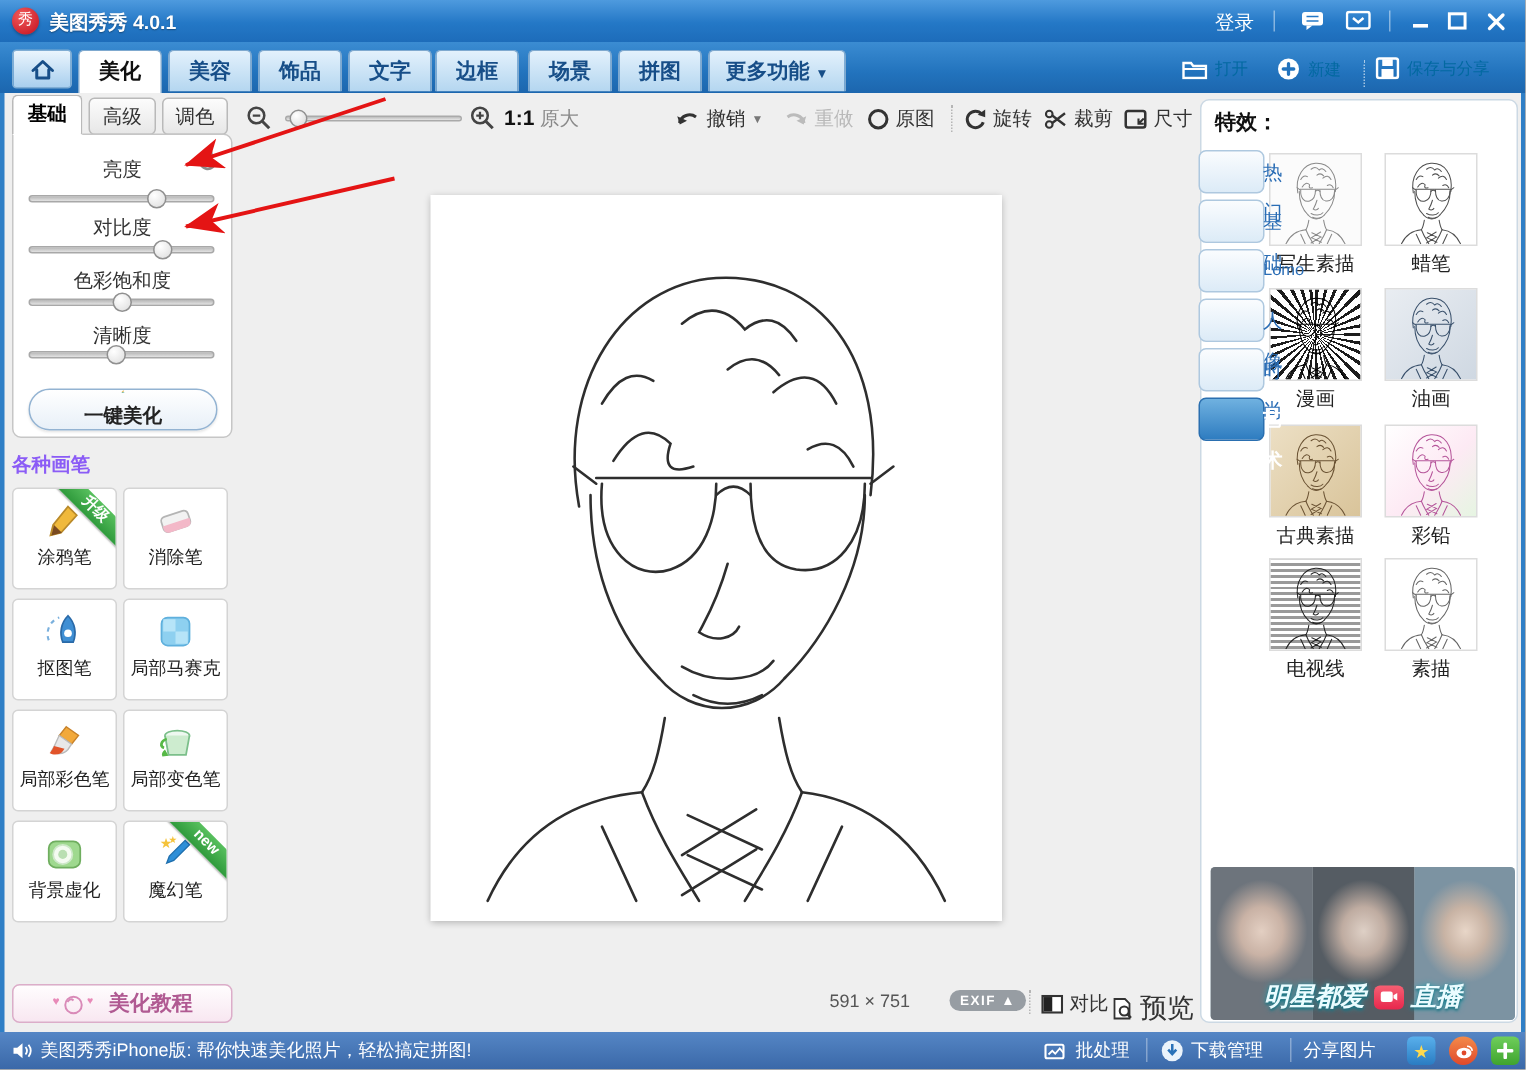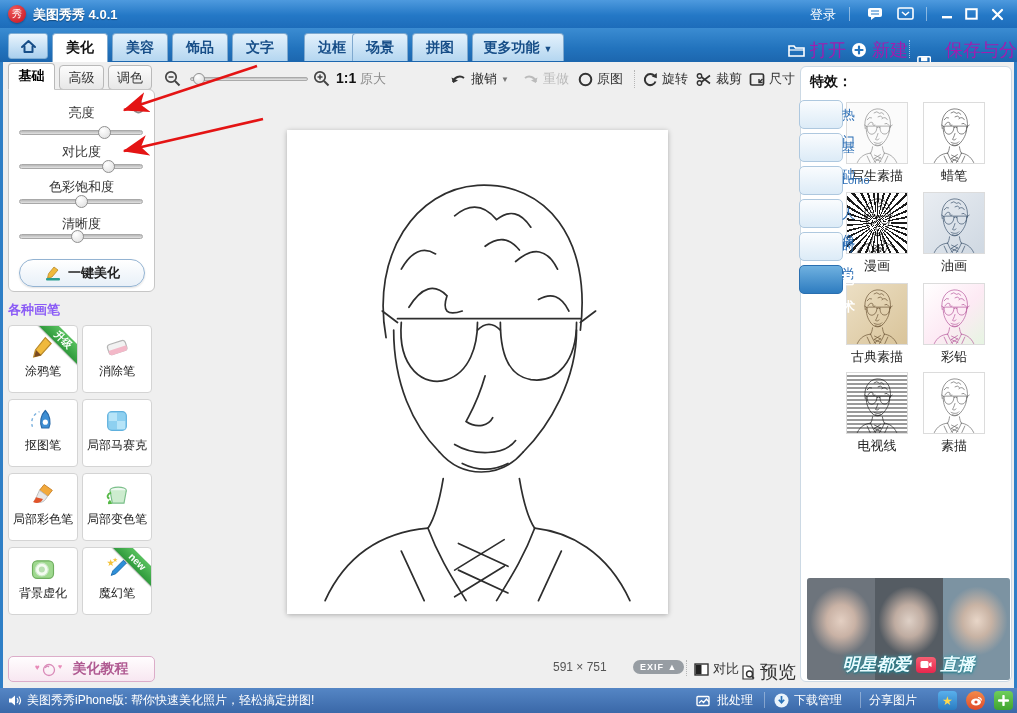--- a/index.html
+++ b/index.html
@@ -23,21 +23,21 @@
   
   .navbar { position:absolute; left:0; top:28px; width:1017px; height:34px;
     background:linear-gradient(#3b8cd2,#2273bd 60%,#1c66ae); }
   .home-btn { position:absolute; left:8px; top:33px; width:40px; height:26px; border-radius:3px;
     background:linear-gradient(#eaf5fd,#a9cfee); border:1px solid #7fadd4; display:flex;
     align-items:center; justify-content:center; cursor:pointer; }
   .nav-tab { position:absolute; top:33px; height:28px; width:56px; border-radius:4px 4px 0 0;
     background:linear-gradient(#e3f1fc,#b4d6f0); border:1px solid #7fa9cf; border-bottom:none;
     color:#174e88; font-size:14px; font-weight:bold; text-align:center; line-height:27px; cursor:pointer; }
   .nav-tab.active { background:#fff; color:#111; height:29px; z-index:2; }
-  .nav-action { position:absolute; top:38px; color:#a21caf; font-size:18px; display:flex; gap:5px;
+  .nav-action { position:absolute; top:38px; color:#0369a1; font-size:11px; display:flex; gap:5px;
     align-items:center; cursor:pointer;text-align:right; }
   .dot-sep-v { position:absolute; border-left:1px dotted rgba(255,255,255,.6); height:18px; }
 
   
   .content-bg { position:absolute; left:0; top:62px; width:1017px; height:626px; background:#efefef; }
   .frame-strip { position:absolute; top:62px; width:3px; height:626px; background:#2f7fc6; }
 
   
   .mode-tab { position:absolute; height:25px; border:1px solid #b9b9b9; border-radius:4px;
     background:linear-gradient(#fcfcfc,#e7e7e7); text-align:center; line-height:24px;
@@ -47,21 +47,21 @@
   .slider-box { position:absolute; left:8px; top:89px; width:147px; height:203px; background:#fff;
     border:1px solid #c6c6c6; border-radius:0 6px 6px 6px; z-index:2; }
   .sl-label { position:absolute; width:100%; text-align:center; font-size:13px; color:#333; }
   .sl-track { position:absolute; left:10px; width:124px; height:5px; border-radius:3px;
     background:linear-gradient(#b7b7b7,#e2e2e2); border:1px solid #a8a8a8; cursor:pointer; }
   .sl-thumb { position:absolute; top:-5px; width:13px; height:13px; border-radius:50%;
     background:radial-gradient(circle at 35% 30%,#fff,#dcdcdc); border:1px solid #909090; cursor:pointer; }
   .auto-btn { position:absolute; left:10px; top:169px; width:126px; height:28px; border-radius:14px;
     background:linear-gradient(#ffffff,#e8f0f8); border:1px solid #93b3d2; display:flex; gap:6px;
     align-items:center; justify-content:center; font-weight:bold; font-size:13px; cursor:pointer;
-    box-shadow:0 1px 2px rgba(0,0,0,.12); }
+    box-shadow:0 1px 2px rgba(0,0,0,.12);flex-direction:column; }
   .section-title { position:absolute; font-weight:bold; font-size:13px; color:#8b5cf6; }
   .brush-btn { position:absolute; width:70px; height:68px; background:#fff; border:1px solid #d4d4d4;
     border-radius:4px; overflow:hidden; cursor:pointer; text-align:center; }
   .brush-btn .bicon { display:block; margin:7px auto 2px; width:28px; height:28px; }
   .brush-btn .blabel { font-size:12px; color:#222; }
   .ribbon { position:absolute; top:7px; right:-16px; width:60px; transform:rotate(45deg);
     background:linear-gradient(#58c05e,#2f9a3c); color:#fff; font-size:10px; font-weight:bold;
     text-align:center; line-height:14px; box-shadow:0 1px 1px rgba(0,0,0,.25); }
   .tutorial-btn { position:absolute; left:8px; top:656px; width:147px; height:26px; border-radius:5px;
     background:linear-gradient(#fffdfe,#f8e7f1); border:1px solid #dcadc9; display:flex; gap:8px;
@@ -209,21 +209,21 @@
   <div class="navbar"></div>
   <div class="home-btn">
     <svg width="17" height="15" viewBox="0 0 17 15">
         <path d="M2,8 L8.5,2 L15,8 M4.5,7.5 V13 H12.5 V7.5" fill="none" stroke="#174e88" stroke-width="2" stroke-linecap="round" stroke-linejoin="round"></path>
       </svg>
   </div>
   <div class="nav-tab active" style="left:52px">美化</div>
   <div class="nav-tab" style="left:112px">美容</div>
   <div class="nav-tab" style="left:172px">饰品</div>
   <div class="nav-tab" style="left:232px">文字</div>
-  <div class="nav-tab" style="left:304px">边框</div>
+  <div class="nav-tab" style="left:290px">边框</div>
   <div class="nav-tab" style="left:352px">场景</div>
   <div class="nav-tab" style="left:412px">拼图</div>
   <div class="nav-tab" style="left:472px; width:92px">
     <span>更多功能</span>
     <span style="font-size:9px">▼</span>
   </div>
   <div class="nav-action" style="left:788px">
     <svg width="17" height="14" viewBox="0 0 17 14">
         <path d="M1,3 h5 l1.5,2 H16 v8 H1 z" fill="none" stroke="#fff" stroke-width="1.6"></path>
         <path d="M1,7 h15" stroke="#fff" stroke-width="1.2"></path>

